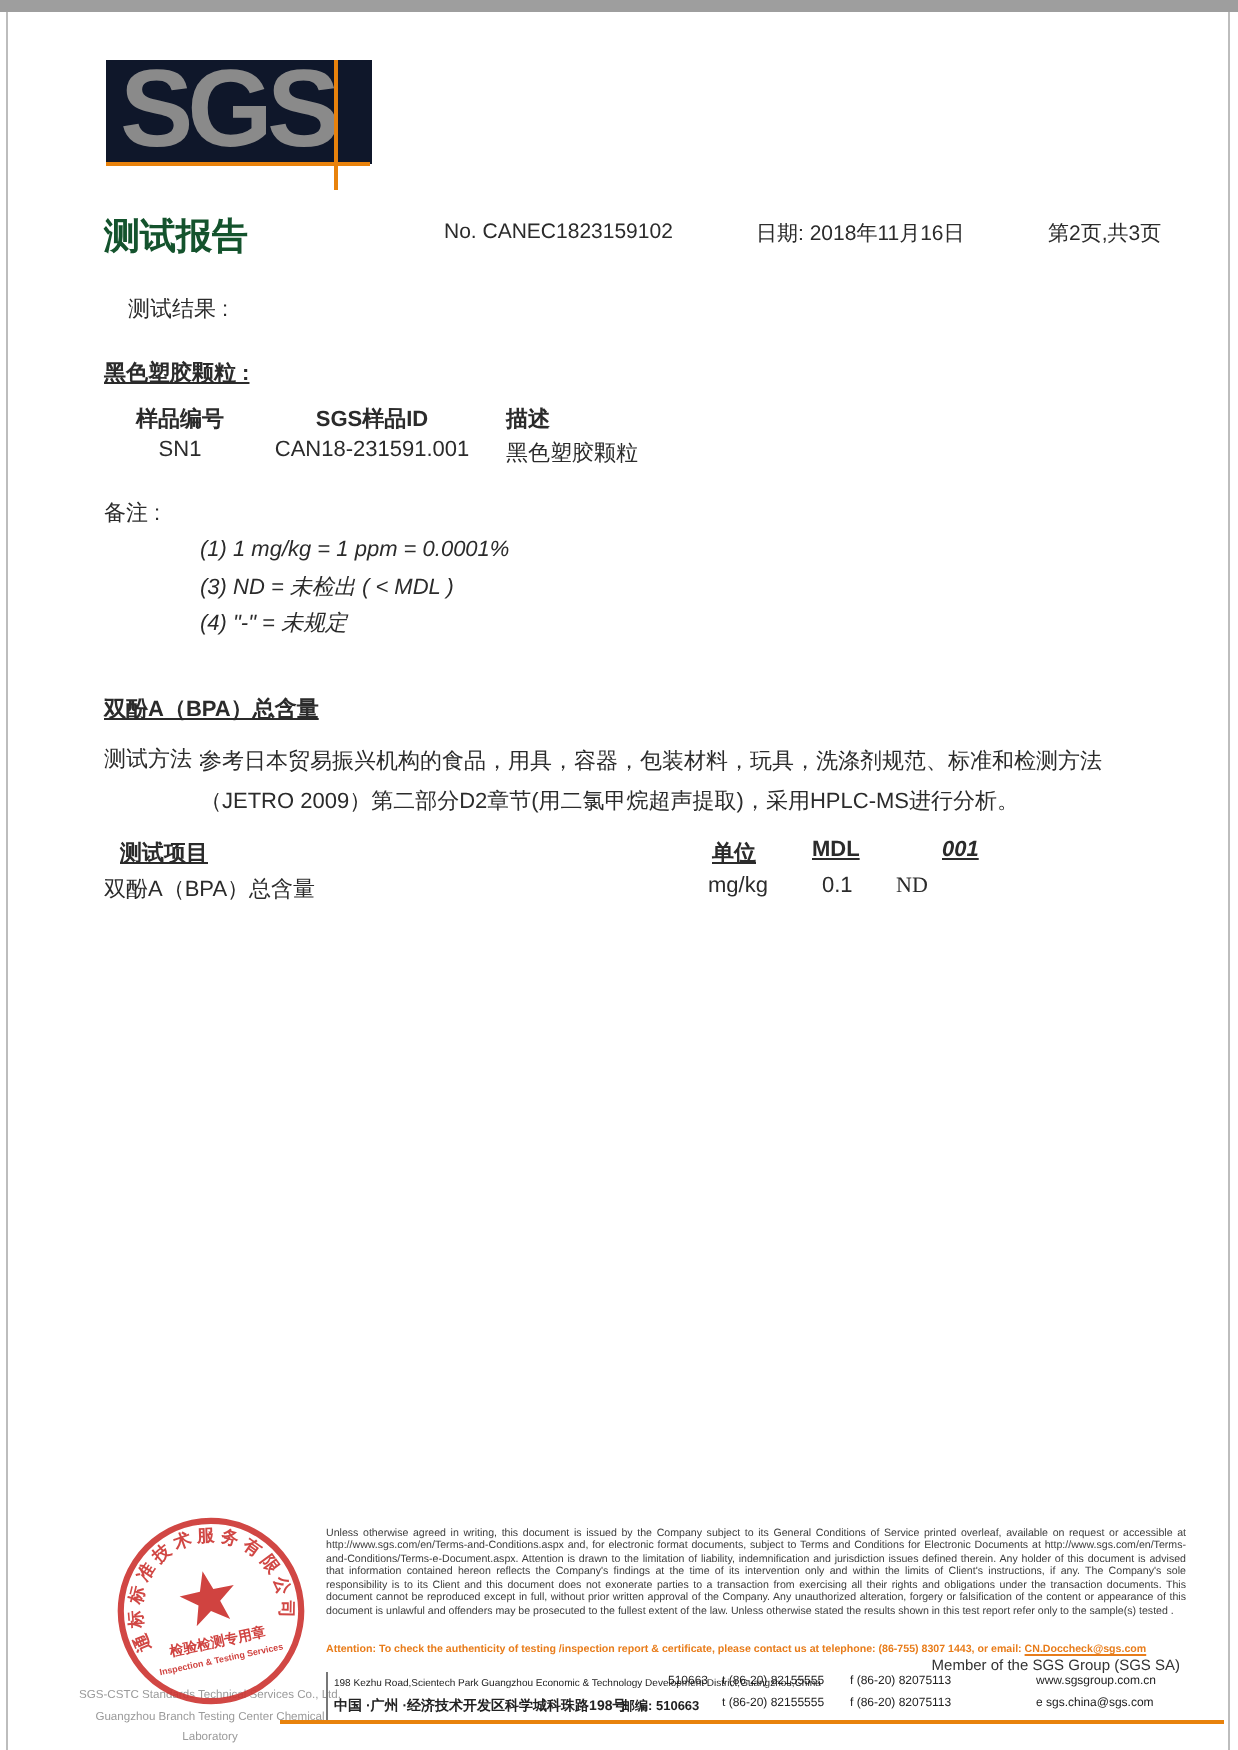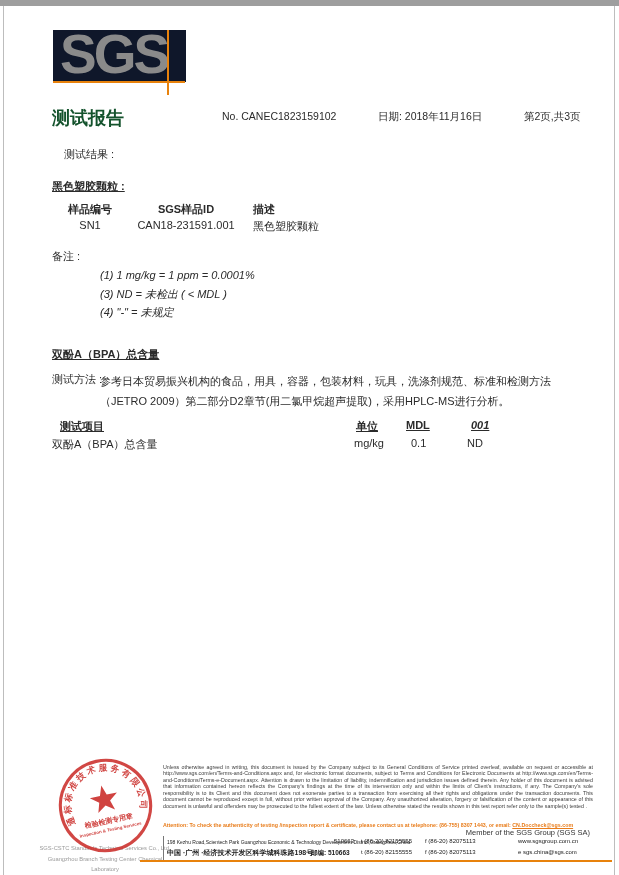--- a/index.html
+++ b/index.html
@@ -59,21 +59,21 @@
 
   
   .rt-head span { font-weight:bold; text-decoration:underline;text-align:center; }
   .rt-item-h { position:absolute; left:60px;  top:419px; }
   .rt-unit-h { position:absolute; left:356px; top:419px; }
   .rt-mdl-h  { position:absolute; left:406px; top:419px; }
   .rt-001-h  { position:absolute; left:471px; top:419px; font-style:italic; }
   .rt-item   { position:absolute; left:52px;  top:437px; }
   .rt-unit   { position:absolute; left:354px; top:437px; }
   .rt-mdl    { position:absolute; left:411px; top:437px; }
-  .rt-nd     { position:absolute; left:467px; top:437px; }
+  .rt-nd     { position:absolute; left:448px; top:437px;font-family:Liberation Serif, serif; }
 
   
   .company-lines {
     position:absolute; left:38px; top:843px; width:134px;
     font-size:5.8px; line-height:10.5px; color:#9a9a9a; text-align:center;
   }
   .stamp {
     position:absolute; left:57px; top:757px; width:97px; height:97px;
     transform:rotate(-12deg); z-index:3;
   }

